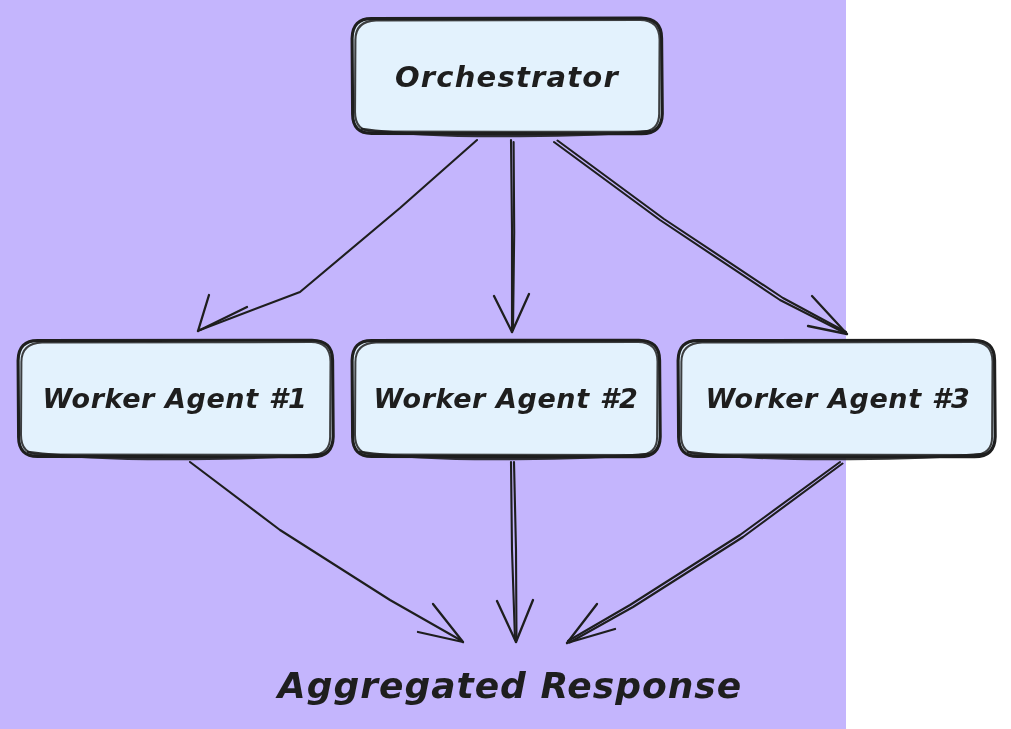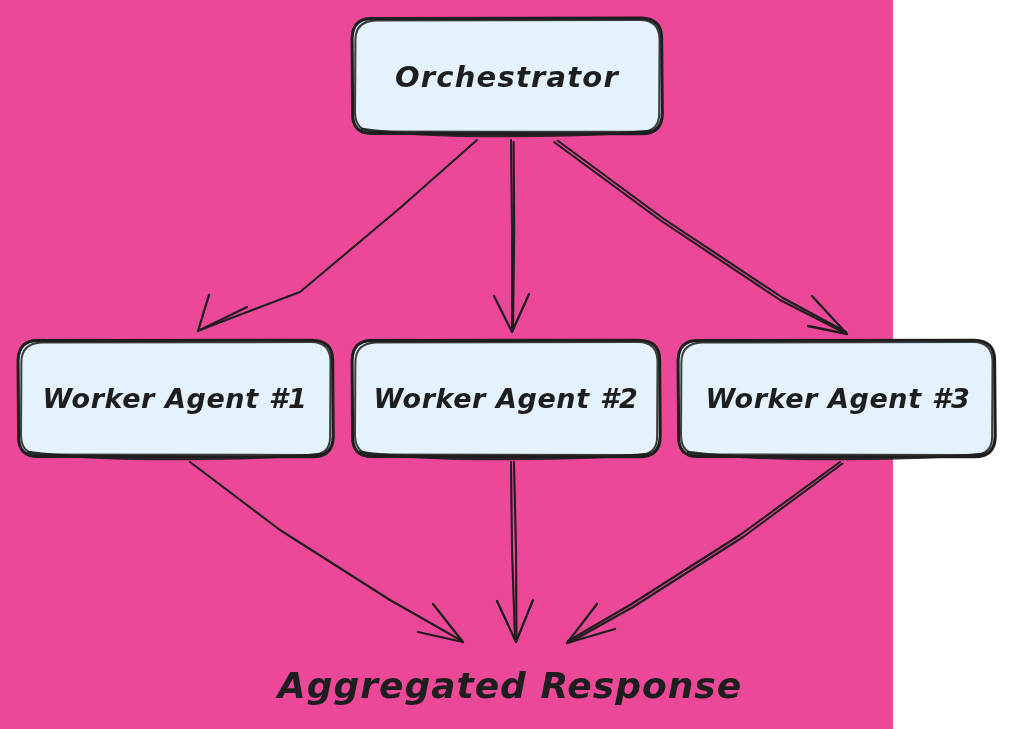--- a/index.html
+++ b/index.html
@@ -11,22 +11,21 @@
   body {
     width: 1011px;
     height: 729px;
     overflow: hidden;
     font-family: "DejaVu Sans", sans-serif;
   }
   #diagram-root {
     position: relative;
     width: 846px;
     height: 729px;
-    background: #ec4899;
-    padding-left: 47px;
+    background: #c4b5fd;
   }
   svg#scene {
     position: absolute;
     left: 0;
     top: 0;
     width: 1011px;
     height: 729px;
     display: block;
   }
   .node-label {

